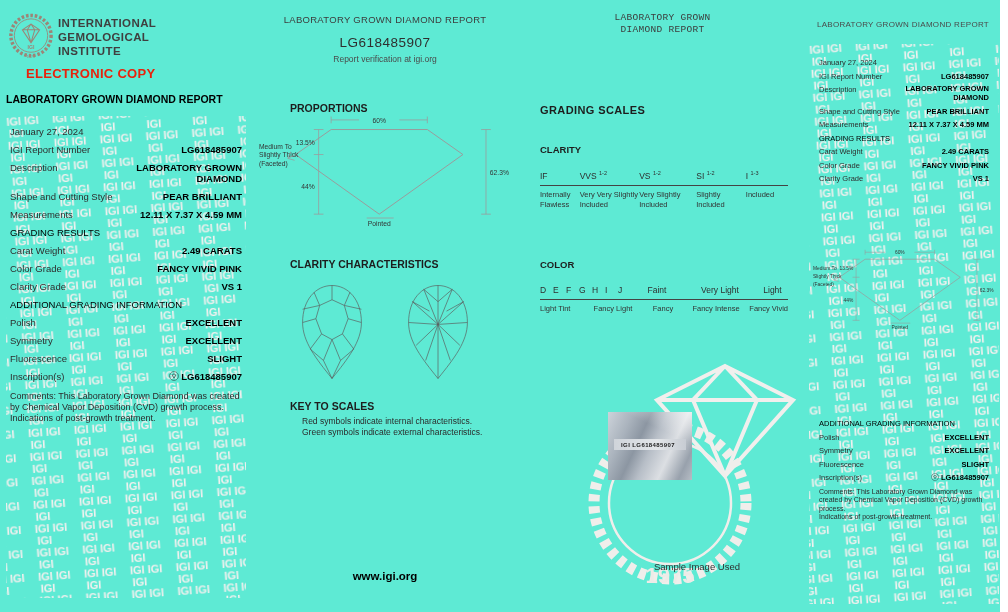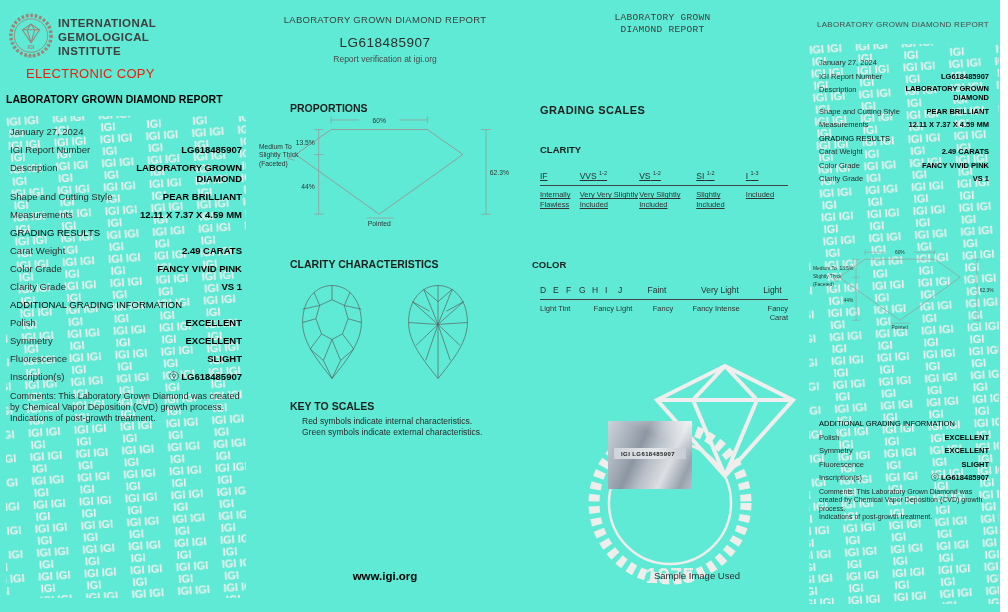--- a/index.html
+++ b/index.html
@@ -8,41 +8,41 @@
   .abs{position:absolute;}
   .panel{position:absolute;top:8px;}
   
   .row{display:flex;justify-content:space-between;align-items:flex-start;margin-bottom:7px;padding:0 4px;}
   .lbl{color:#2e2e2e;}
   .val{font-weight:bold;color:#000;text-align:right;}
   .sec-hdr{font-weight:normal;color:#000;}
   
   #p1{left:6px;width:240px;font-size:9.5px;}
   #p1 .inst-name{position:absolute;left:52px;top:8px;font-size:11.5px;font-weight:bold;color:#3f3f3f;line-height:14px;letter-spacing:.4px;}
-  #p1 .ecopy{position:absolute;left:20px;top:58px;font-size:13px;font-weight:normal;letter-spacing:.3px;}
+  #p1 .ecopy{position:absolute;left:20px;top:58px;font-size:13px;font-weight:bold;letter-spacing:.3px;}
   #p1 .p1-title{position:absolute;left:0;top:85px;font-size:10.5px;font-weight:bold;color:#000;}
   #p1 .content{position:absolute;left:0;top:118px;width:240px;}
   .val-wrap{max-width:118px;line-height:11px;}
   .comments{font-size:9px;color:#2b2b2b;line-height:11px;padding:2px 4px 0 4px;}
   
   #p2{left:255px;width:260px;}
   .ctr{text-align:center;}
   #p2 .t1{font-size:9.5px;color:#3c3c3c;letter-spacing:.3px;margin-top:6px;}
   #p2 .t2{font-size:13.5px;color:#2f2f2f;margin-top:10px;letter-spacing:.5px;}
   #p2 .t3{font-size:8.5px;color:#4a4a4a;margin-top:4px;}
   #p2 .hdr{font-size:10.5px;font-weight:bold;margin:0 0 0 35px;}
   .keyline{font-size:8.5px;color:#2b2b2b;line-height:10.5px;margin-left:47px;}
   #p2 .site{position:absolute;left:0;top:562px;width:260px;text-align:center;font-weight:bold;font-size:11.5px;color:#000;}
   
   #p3{left:520px;width:285px;}
   #p3 .t1{font-size:9.5px;color:#3c3c3c;line-height:12px;letter-spacing:.3px;font-family:Liberation Mono, monospace;}
   #p3 .gs-hdr{font-size:11px;font-weight:bold;letter-spacing:.4px;}
   #p3 .sub-hdr{font-size:9.5px;font-weight:bold;}
   .scale-row{display:flex;font-size:8.5px;color:#2e2e2e;}
-  .c-col{line-height:9.5px;text-decoration:underline;}
+  .c-col{line-height:9.5px;}
   .sup{font-size:5.5px;}
   .scale-hr{border-top:1.4px solid #444;margin:4px 0 4px 0;}
   .descs{font-size:7.5px;color:#333;}
   .color-top{display:flex;align-items:flex-end;font-size:8.5px;color:#2e2e2e;}
   .cl{width:13px;}
   .cz{text-align:center;}
   .sample-img{position:absolute;left:88px;top:274px;width:84px;height:68px;
      background:
        linear-gradient(205deg, rgba(255,255,255,.55) 0%, rgba(255,255,255,0) 30%),
        linear-gradient(115deg,#cdd3da 0%,#aab3bd 22%,#8c96a2 38%,#b7bec7 52%,#dcdfe3 70%,#98a1ac 88%,#b6bdc5 100%);}
@@ -253,42 +253,42 @@
       <div class="scale-hr"></div>
       <div class="scale-row descs">
         <div class="c-col" style="width:16%">Internally Flawless</div>
         <div class="c-col" style="width:24%">Very Very Slightly Included</div>
         <div class="c-col" style="width:23%">Very Slightly Included</div>
         <div class="c-col" style="width:20%">Slightly Included</div>
         <div class="c-col" style="width:17%">Included</div>
       </div>
     </div>
 
-    <div class="sub-hdr abs z1" style="left:12px;top:160px">COLOR</div>
+    <div class="sub-hdr abs z1" style="left:20px;top:160px">COLOR</div>
 
     <div class="abs z1" style="left:20px;top:175px;width:248px">
       <div class="color-top">
         <span class="cl">D</span>
         <span class="cl">E</span>
         <span class="cl">F</span>
         <span class="cl">G</span>
         <span class="cl">H</span>
         <span class="cl">I</span>
         <span class="cl">J</span>
         <span class="cz" style="width:52px">Faint</span>
         <span class="cz" style="width:74px">Very Light</span>
         <span class="cz" style="flex:1">Light</span>
       </div>
       <div class="scale-hr"></div>
       <div class="scale-row descs">
         <span style="width:44px">Light Tint</span>
         <span style="width:58px;text-align:center">Fancy Light</span>
         <span style="width:42px;text-align:center">Fancy</span>
         <span style="width:64px;text-align:center">Fancy Intense</span>
-        <span style="flex:1;text-align:right">Fancy Carat</span>
+        <span style="flex:1;text-align:right">Fancy Vivid</span>
       </div>
     </div>
 
     <div class="sample-img z1">
       <div class="stripe">
         <span class="insc">IGI LG618485907</span>
       </div>
     </div>
     <div class="sample-cap z1">Sample Image Used</div>
 

